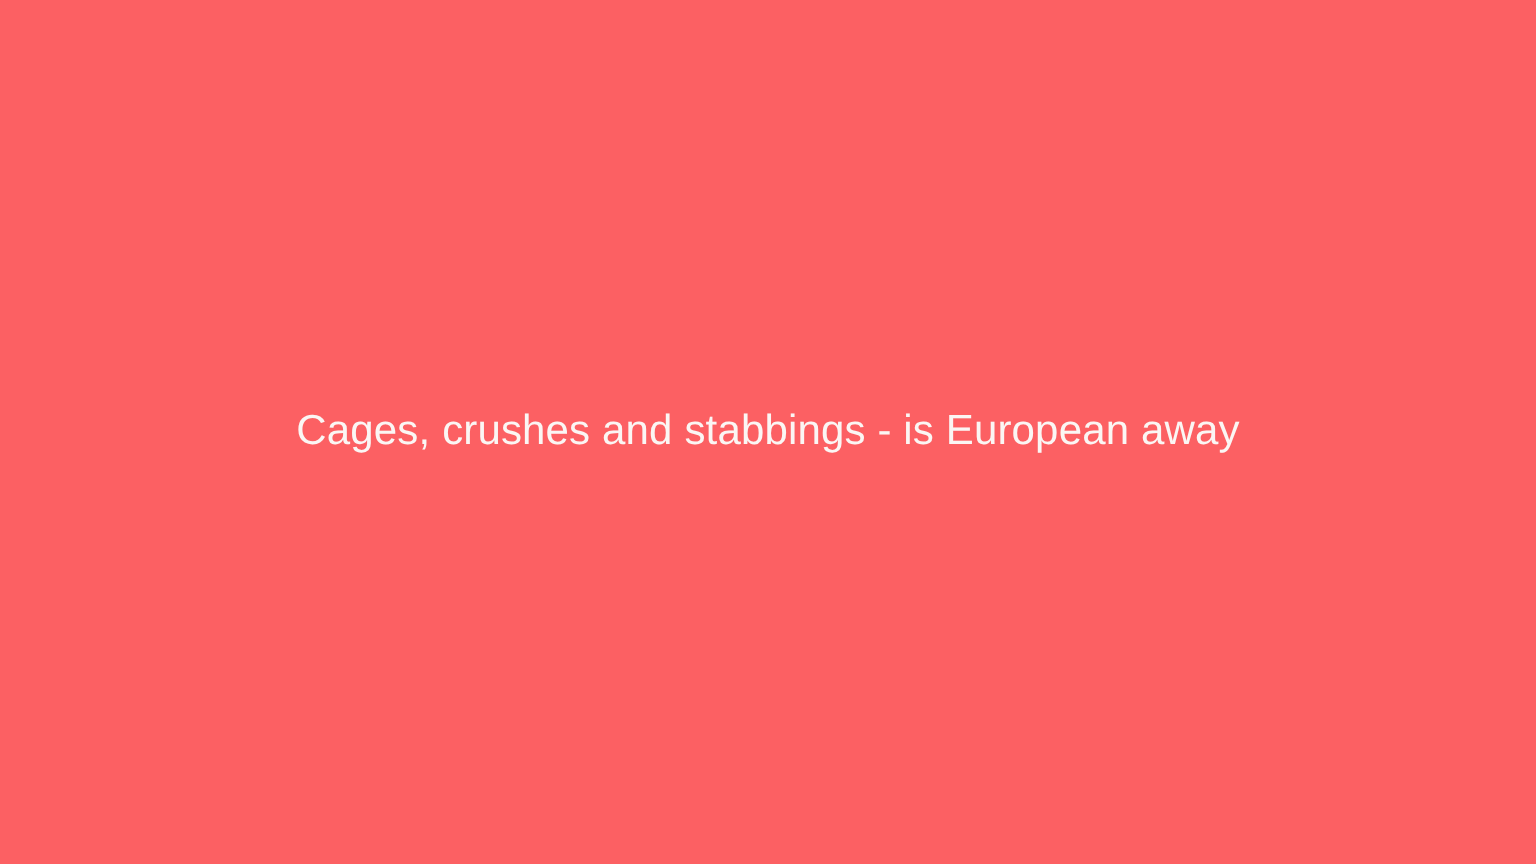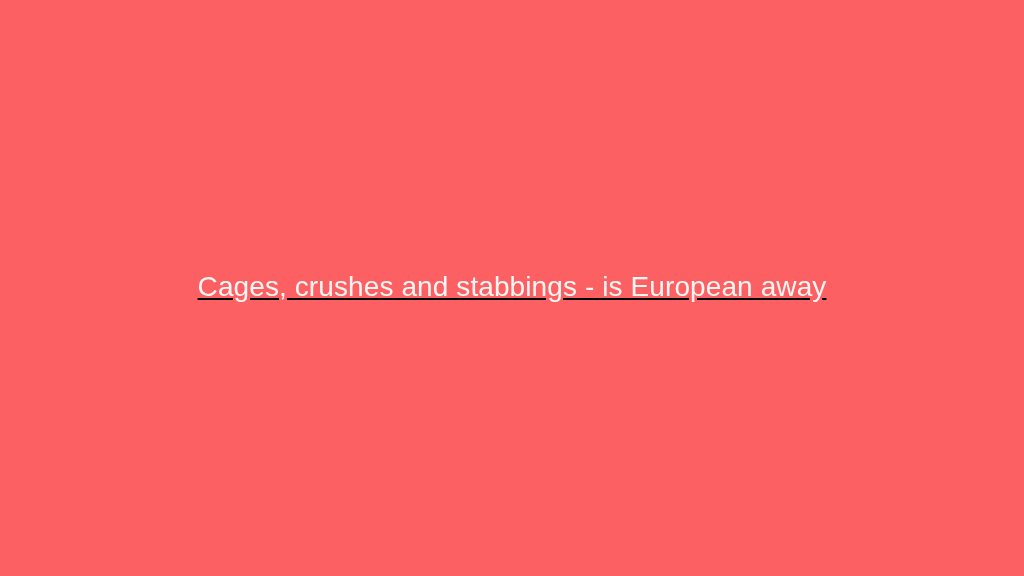--- a/index.html
+++ b/index.html
@@ -18,21 +18,20 @@
 
   #page-root {
     position: relative;
     box-sizing: border-box;
     width: 1024px;
     height: 576px;
     background: #fc6063;
     display: flex;
     align-items: center;
     justify-content: center;
-    text-decoration: underline;
   }
 
   .headline-block {
     width: 100%;
     padding: 0 40px;
     box-sizing: border-box;
     text-align: center;
     
     transform: translateY(-1px);
   }

